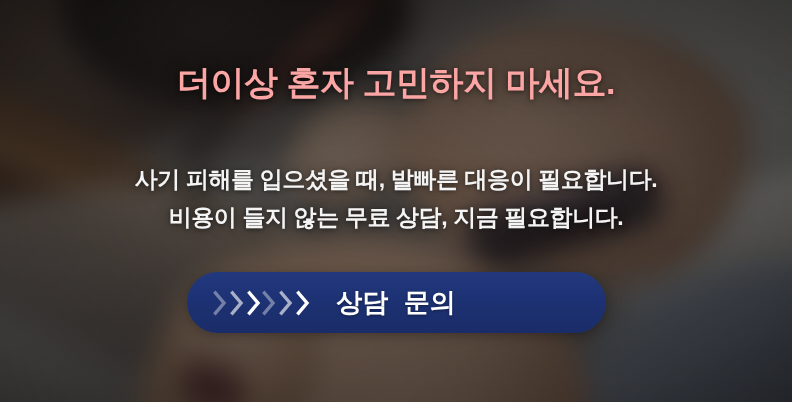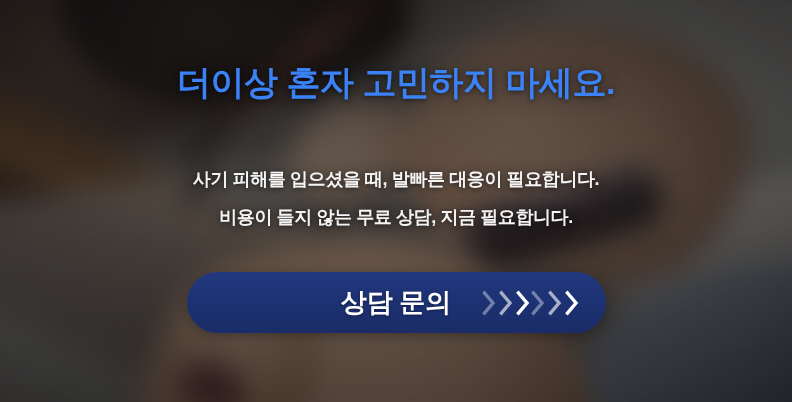--- a/index.html
+++ b/index.html
@@ -264,34 +264,34 @@
   }
 
   .headline {
     margin: 0;
     position: absolute;
     top: 62px;
     left: 0; right: 0;
     font-size: 34px;
     line-height: 1.2;
     font-weight: 700;
-    color: #3b82f6;
+    color: #fca5a5;
     letter-spacing: -0.5px;
     text-shadow: 0 1px 5px rgba(0,0,0,0.55), 0 0 18px rgba(0,0,0,0.35);
     white-space: nowrap;
   }
 
   .subcopy {
     position: absolute;
     top: 160px;
     left: 0; right: 0;
   }
   .subline {
     margin: 0;
-    font-size: 18px;
+    font-size: 23px;
     line-height: 38px;
     font-weight: 600;
     color: #f4f4f4;
     letter-spacing: -0.4px;
     text-shadow: 0 1px 5px rgba(0,0,0,0.55), 0 0 16px rgba(0,0,0,0.3);
     white-space: nowrap;
   }
 
   
   .cta-wrap {
@@ -304,25 +304,25 @@
   .cta {
     position: relative;
     width: 419px;
     height: 61px;
     border: none;
     border-radius: 31px;
     background: linear-gradient(180deg, #23397e 0%, #1d3274 45%, #1a2c68 100%);
     box-shadow: 0 3px 12px rgba(0,0,0,0.30);
     display: flex;
     align-items: center;
-    justify-content: flex-end;
+    justify-content: flex-start;
     padding: 0 26px;
     box-sizing: border-box;
     cursor: pointer;
-    font-family: Liberation Serif, serif;
+    font-family: Liberation Mono, monospace;
   }
   .cta-label {
     position: absolute;
     left: 0; right: 0;
     text-align: center;
     font-size: 26px;
     font-weight: 700;
     color: #ffffff;
     letter-spacing: 0px;
     text-shadow: 0 1px 3px rgba(0,0,0,0.4);

